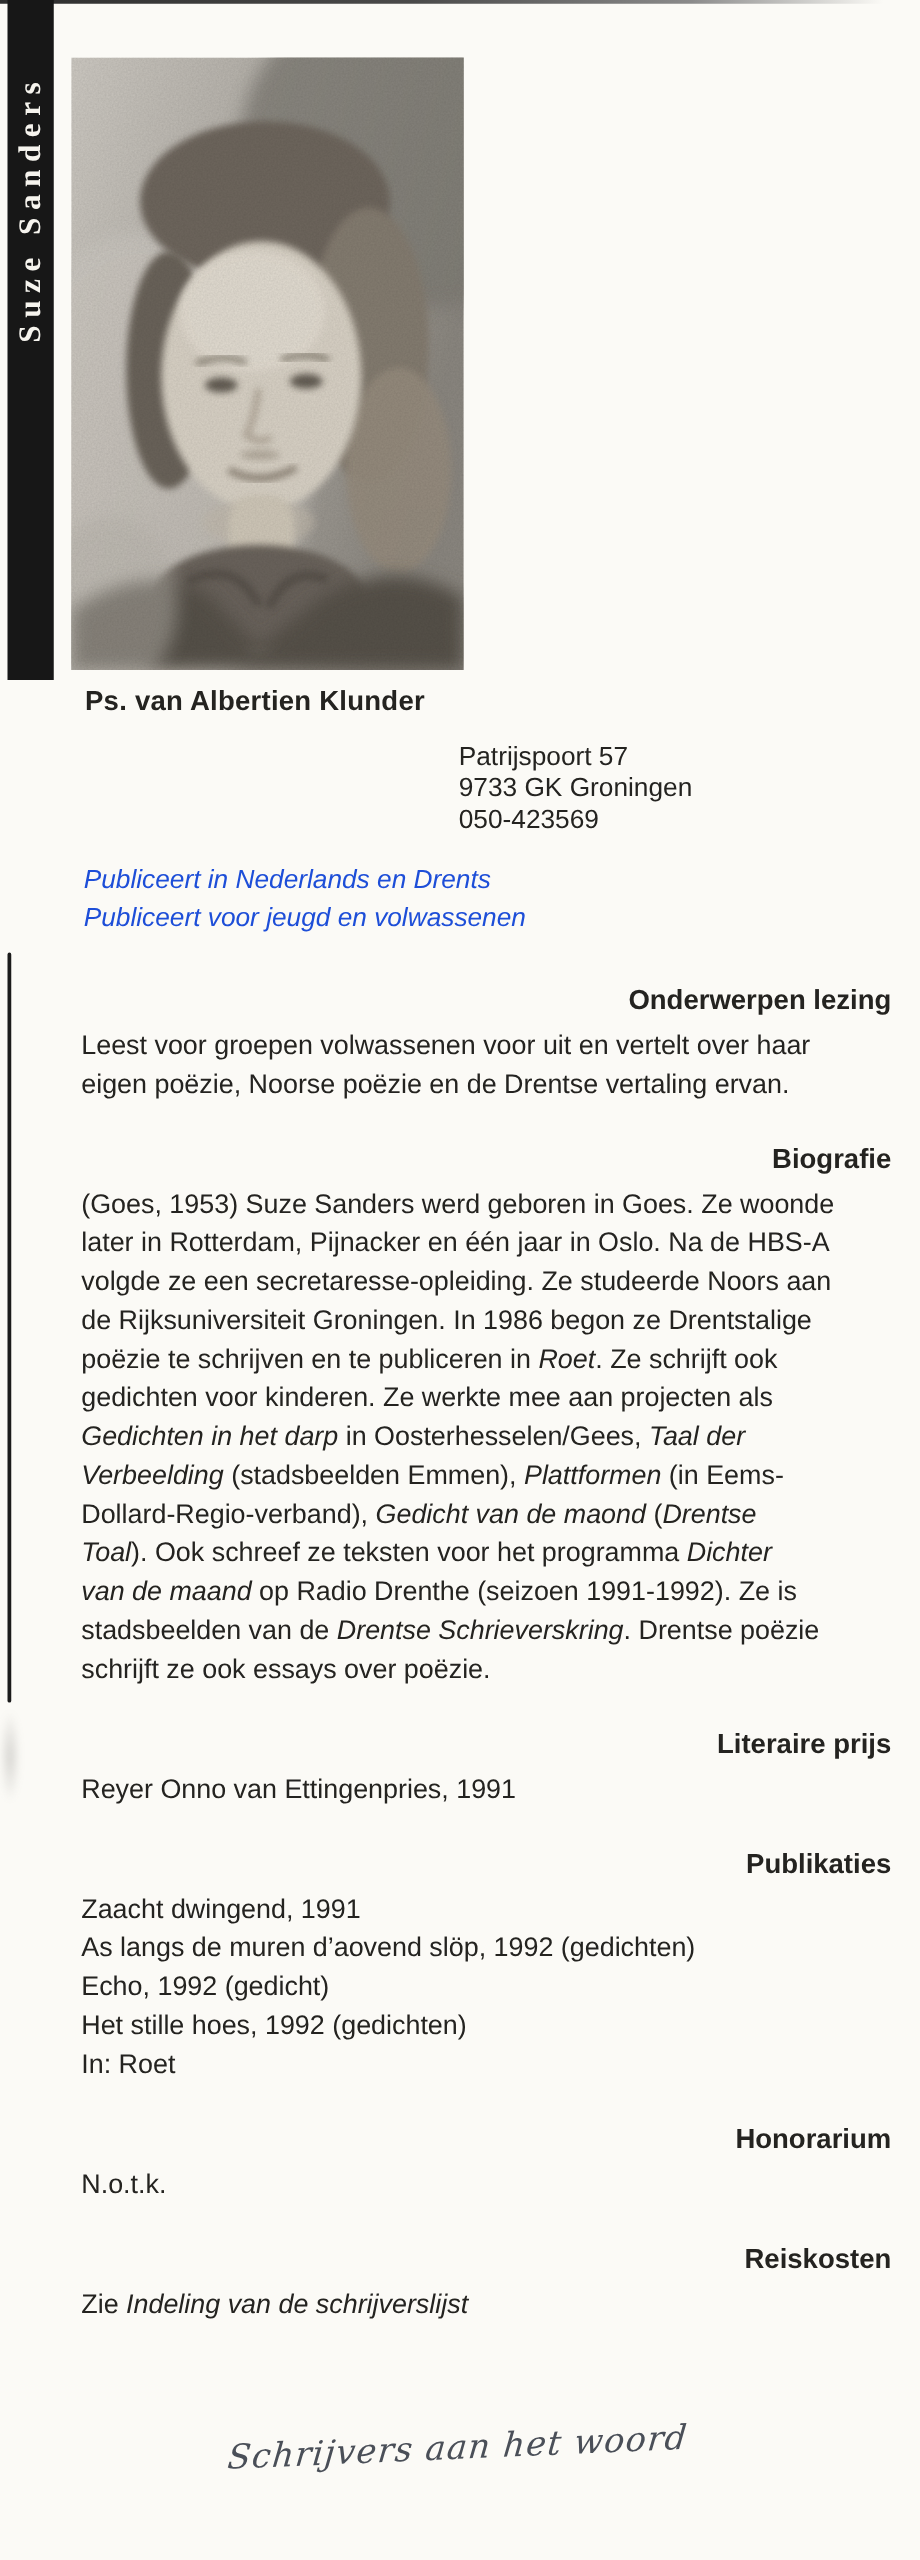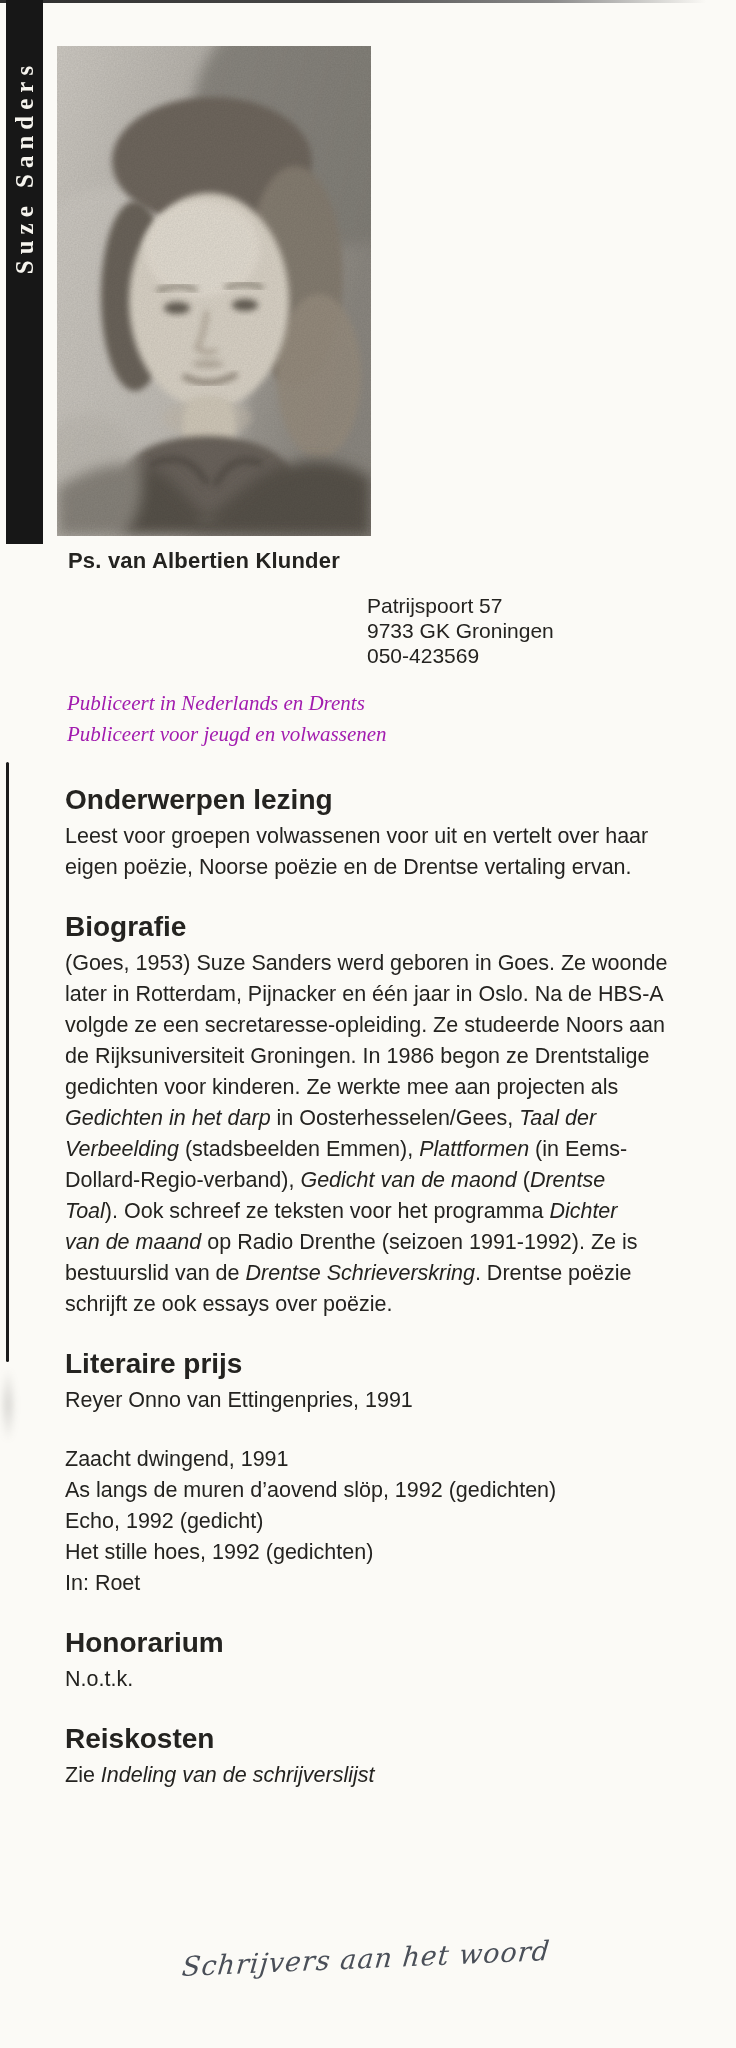--- a/index.html
+++ b/index.html
@@ -28,29 +28,29 @@
     position:absolute; left:68px; top:548px;
     font-weight:bold; font-size:22px; letter-spacing:0.2px; white-space:nowrap;
   }
   .address {
     position:absolute; left:367px; top:593px;
     font-size:21px; line-height:25px; white-space:nowrap;
   }
   .publish-info {
     position:absolute; left:67px; top:688px;
     font-style:italic; font-size:21px; line-height:31px;
-    color:#a21caf; white-space:nowrap;font-family:Liberation Serif, serif;
+    color:#1d4ed8; white-space:nowrap;
   }
   .sections {
     position:absolute; left:65px; top:784px; width:648px;
     font-size:21.5px; line-height:31px;
   }
   .section + .section { margin-top:28px; }
   .section h3 {
-    margin:0 0 6px 0; font-size:28px; font-weight:bold; line-height:31px;
+    margin:0 0 6px 0; font-size:22px; font-weight:bold; line-height:31px;text-align:right;
   }
   .line { white-space:nowrap; }
   .it { font-style:italic; }
   .left-rule {
     position:absolute; left:6px; top:762px; width:3px; height:600px;
     background:#1b1b1b; border-radius:2px;
   }
   .smudge {
     position:absolute; left:0; top:1368px; width:16px; height:74px;
     background:radial-gradient(closest-side,#9c9a96,rgba(180,178,174,0));
@@ -136,34 +136,36 @@
         <h3>Onderwerpen lezing</h3>
         <div class="line"><span>Leest voor groepen volwassenen voor uit en vertelt over haar</span></div>
         <div class="line"><span>eigen poëzie, Noorse poëzie en de Drentse vertaling ervan.</span></div>
       </section>
       <section class="section">
         <h3>Biografie</h3>
         <div class="line"><span>(Goes, 1953) Suze Sanders werd geboren in Goes. Ze woonde</span></div>
         <div class="line"><span>later in Rotterdam, Pijnacker en één jaar in Oslo. Na de HBS-A</span></div>
         <div class="line"><span>volgde ze een secretaresse-opleiding. Ze studeerde Noors aan</span></div>
         <div class="line"><span>de Rijksuniversiteit Groningen. In 1986 begon ze Drentstalige</span></div>
+        <div class="line"><span>poëzie te schrijven en te publiceren in </span><span class="it">Roet</span><span>. Ze schrijft ook</span></div>
         <div class="line"><span>gedichten voor kinderen. Ze werkte mee aan projecten als</span></div>
         <div class="line"><span class="it">Gedichten in het darp</span><span> in Oosterhesselen/Gees, </span><span class="it">Taal der</span></div>
         <div class="line"><span class="it">Verbeelding</span><span> (stadsbeelden Emmen), </span><span class="it">Plattformen</span><span> (in Eems-</span></div>
         <div class="line"><span>Dollard-Regio-verband), </span><span class="it">Gedicht van de maond</span><span> (</span><span class="it">Drentse</span></div>
         <div class="line"><span class="it">Toal</span><span>). Ook schreef ze teksten voor het programma </span><span class="it">Dichter</span></div>
         <div class="line"><span class="it">van de maand</span><span> op Radio Drenthe (seizoen 1991-1992). Ze is</span></div>
-        <div class="line"><span>bestuurslid van de </span><span class="it">Drentse Schrieverskring</span><span>. Drentse poëzie</span></div>
+        <div class="line"><span>stadsbeelden van de </span><span class="it">Drentse Schrieverskring</span><span>. Drentse poëzie</span></div>
         <div class="line"><span>schrijft ze ook essays over poëzie.</span></div>
       </section>
       <section class="section">
         <h3>Literaire prijs</h3>
         <div class="line"><span>Reyer Onno van Ettingenpries, 1991</span></div>
       </section>
       <section class="section">
+        <h3>Publikaties</h3>
         <div class="line"><span>Zaacht dwingend, 1991</span></div>
         <div class="line"><span>As langs de muren d’aovend slöp, 1992 (gedichten)</span></div>
         <div class="line"><span>Echo, 1992 (gedicht)</span></div>
         <div class="line"><span>Het stille hoes, 1992 (gedichten)</span></div>
         <div class="line"><span>In: Roet</span></div>
       </section>
       <section class="section">
         <h3>Honorarium</h3>
         <div class="line"><span>N.o.t.k.</span></div>
       </section>

